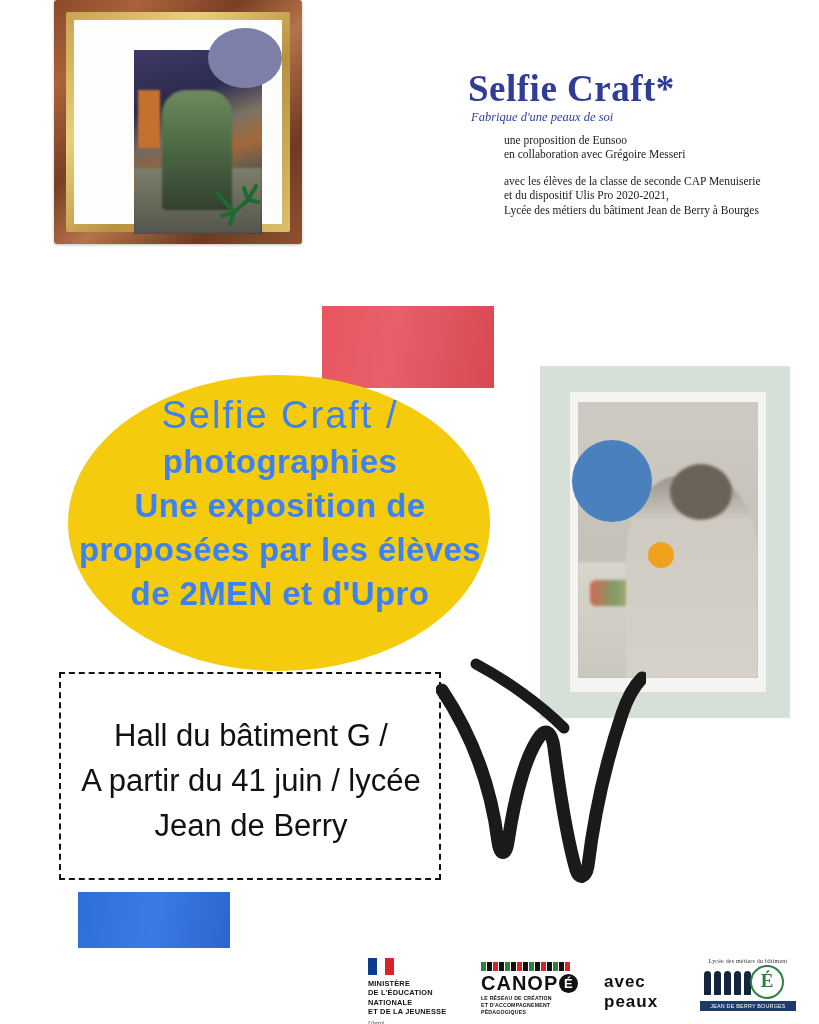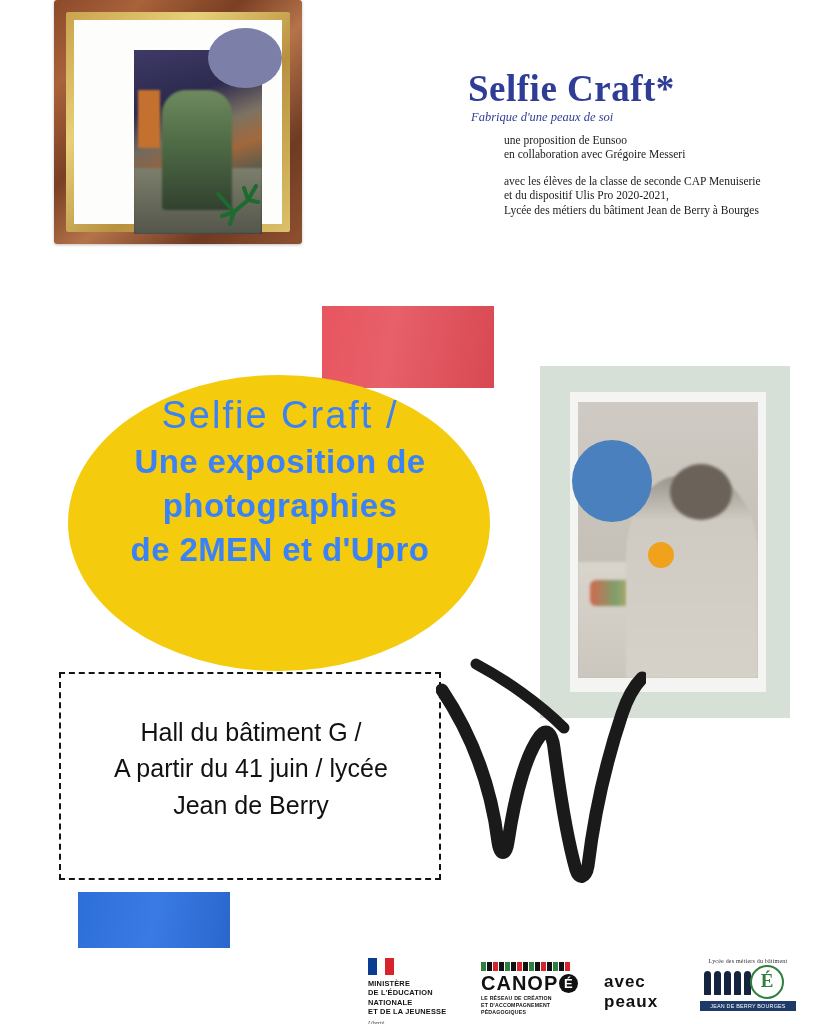--- a/index.html
+++ b/index.html
@@ -193,21 +193,21 @@
     letter-spacing: 2px;
     line-height: 1.25;
   }
   .info-text {
     position: absolute;
     left: 58px;
     top: 714px;
     width: 386px;
     text-align: center;
     font-family: "Liberation Sans", sans-serif;
-    font-size: 25px;
+    font-size: 31px;
     color: #111111;
     line-height: 1.45;
   }
 
   
   .right-photo-outer {
     position: absolute;
     left: 540px;
     top: 366px;
     width: 250px;
@@ -485,22 +485,23 @@
   </div>
 </div>
 
 <div class="rect-red"></div>
 <div class="circle-yellow"></div>
 <div class="dashed-box"></div>
 <div class="rect-blue"></div>
 
 <div class="poster-text">
   <div class="pt-line first">Selfie Craft /</div>
+  <div class="pt-line">photographies</div>
   <div class="pt-line">Une exposition de</div>
-  <div class="pt-line">photographies</div>
+  <div class="pt-line">proposées par les élèves</div>
   <div class="pt-line">de 2MEN et d'Upro</div>
 </div>
 
 <div class="info-text">
   <div>Hall du bâtiment G /</div>
   <div>A partir du 41 juin / lycée</div>
   <div>Jean de Berry</div>
 </div>
 
 <div class="right-photo-outer">

